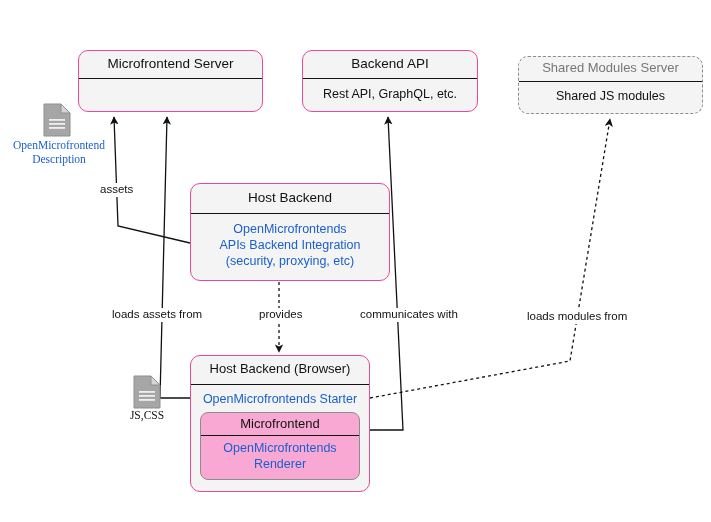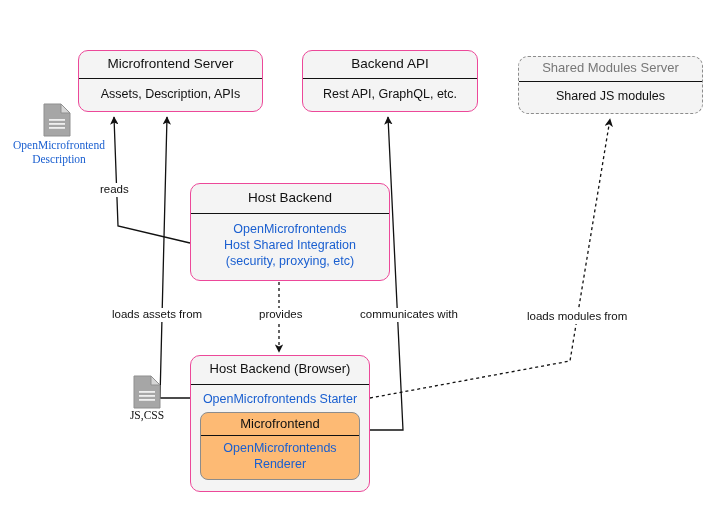--- a/index.html
+++ b/index.html
@@ -65,21 +65,21 @@
   #shared-modules .body{font-size:12.5px;padding:6px 4px 4px 4px;}
   #host-backend .title{padding:6px 4px 7px 4px;font-size:13.5px;}
   #host-frontend .title{padding:6px 4px 7px 4px;font-size:13px;}
   #host-frontend .body.blue{padding:6px 4px 2px 4px;}
 
   
   #microfrontend-inner{
     position:absolute;
     left:200px;top:412px;width:160px;height:68px;
     box-sizing:border-box;
-    background:#fdba74;
+    background:#f9a8d4;
     border:1px solid #8c8c8c;
     border-radius:8px;
     overflow:hidden;
     z-index:6;
   }
   #microfrontend-inner .title{
     font-size:13px;padding:3px 4px 4px 4px;border-bottom:1.6px solid #111111;
     text-align:center;color:#111111;box-sizing:border-box;width:100%;
   }
   #microfrontend-inner .body{
@@ -146,64 +146,61 @@
 
     <line x1="279" y1="282" x2="279" y2="352" stroke="#111111" stroke-width="1.3" stroke-dasharray="3,3" marker-end="url(#arrow-dashed)"></line>
 
     <polyline points="360,430 403,430 388,117" fill="none" stroke="#111111" stroke-width="1.3" marker-end="url(#arrow-solid)"></polyline>
 
     <polyline points="370,398 570,361 610,119" fill="none" stroke="#111111" stroke-width="1.3" stroke-dasharray="3,3" marker-end="url(#arrow-dashed)"></polyline>
   </svg>
 
   <div class="node" id="microfrontend-server">
     <div class="title">Microfrontend Server</div>
-    <div class="body">
-      <span class="ln">Assets, Description, APIs</span>
-    </div>
   </div>
 
   <div class="node" id="backend-api">
     <div class="title">Backend API</div>
     <div class="body">
       <span class="ln">Rest API, GraphQL, etc.</span>
     </div>
   </div>
 
   <div class="node dashed" id="shared-modules">
     <div class="title">Shared Modules Server</div>
     <div class="body">
       <span class="ln">Shared JS modules</span>
     </div>
   </div>
 
   <div class="node" id="host-backend">
     <div class="title">Host Backend</div>
     <div class="body blue">
       <span class="ln">OpenMicrofrontends</span>
-      <span class="ln">Host Shared Integration</span>
+      <span class="ln">APIs Backend Integration</span>
       <span class="ln">(security, proxying, etc)</span>
     </div>
   </div>
 
   <div class="node" id="host-frontend">
     <div class="title">Host Backend (Browser)</div>
     <div class="body blue">
       <span class="ln">OpenMicrofrontends Starter</span>
     </div>
   </div>
 
   <div id="microfrontend-inner">
     <div class="title">Microfrontend</div>
     <div class="body">
       <span class="ln">OpenMicrofrontends</span>
       <span class="ln">Renderer</span>
     </div>
   </div>
 
-  <div class="edge-label" id="label-reads">reads</div>
+  <div class="edge-label" id="label-reads">assets</div>
   <div class="edge-label" id="label-loads-assets">loads assets from</div>
   <div class="edge-label" id="label-provides">provides</div>
   <div class="edge-label" id="label-communicates">communicates with</div>
   <div class="edge-label" id="label-loads-modules">loads modules from</div>
 
   <div class="doc-icon" id="doc-omf-desc">
     <svg width="28" height="34" viewBox="0 0 28 34">
       <path d="M1 1 H18 L27 10 V33 H1 Z" fill="#a6a6a6" stroke="#8f8f8f" stroke-width="1"></path>
       <path d="M18 1 L18 10 L27 10 Z" fill="#d6d6d6" stroke="#8f8f8f" stroke-width="1"></path>
       <rect x="6" y="16" width="16" height="1.8" fill="#efefef"></rect>

